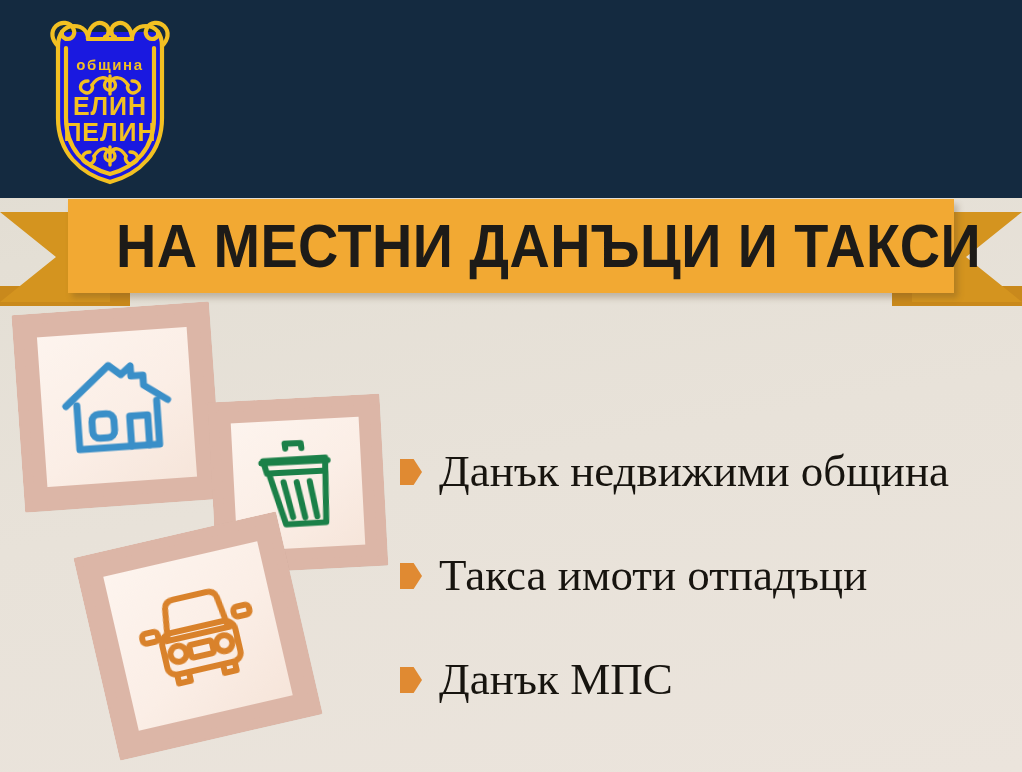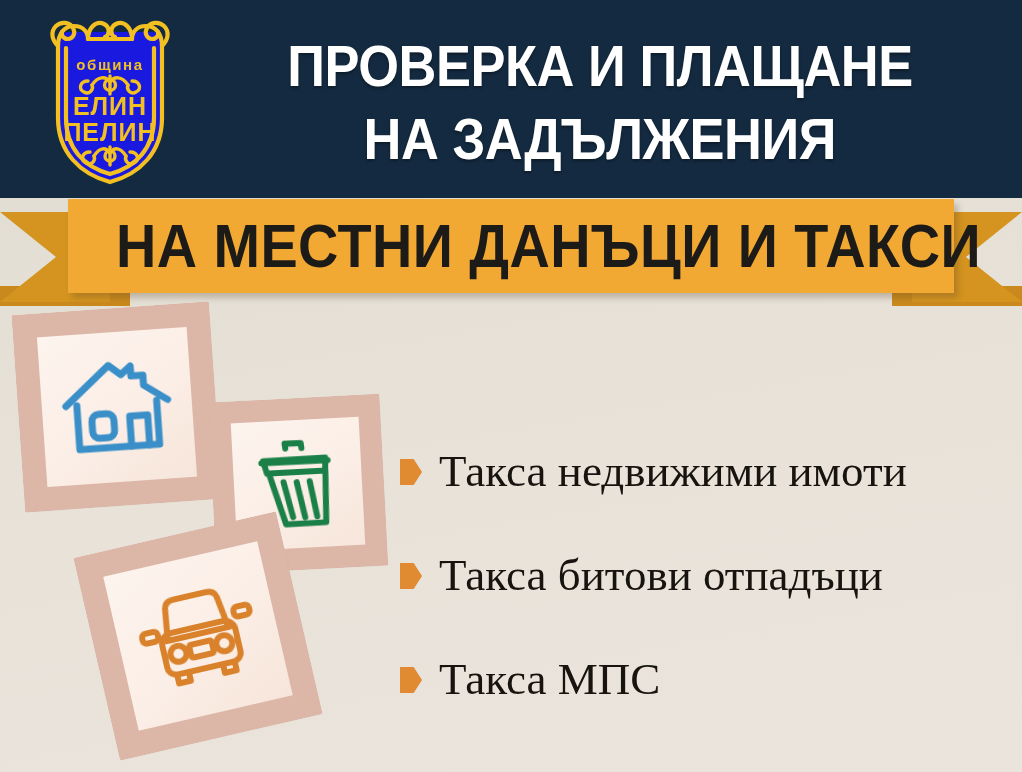--- a/index.html
+++ b/index.html
@@ -258,24 +258,20 @@
         <path d="M74 141 L74 159"></path>
         <circle cx="74" cy="150" r="5"></circle>
       </g>
 
       <text x="74" y="64" text-anchor="middle" fill="#f3c022" font-family="Liberation Sans, sans-serif" font-size="15" font-weight="bold" letter-spacing="1.6">община</text>
       <text x="74" y="109" text-anchor="middle" fill="#f3c022" font-family="Liberation Sans, sans-serif" font-size="25" font-weight="bold" letter-spacing="1">ЕЛИН</text>
       <text x="74" y="135" text-anchor="middle" fill="#f3c022" font-family="Liberation Sans, sans-serif" font-size="25" font-weight="bold" letter-spacing="1">ПЕЛИН</text>
     </svg>
   </div>
 
-  <div class="header-title">
-    <div class="line">ПРОВЕРКА И ПЛАЩАНЕ</div>
-    <div class="line">НА ЗАДЪЛЖЕНИЯ</div>
-  </div>
 
   <div class="ribbon">
     <div class="ribbon-fold left"></div>
     <div class="ribbon-fold right"></div>
     <div class="ribbon-tail left"></div>
     <div class="ribbon-tail right"></div>
     <div class="ribbon-main">
       <div class="ribbon-text">НА МЕСТНИ ДАНЪЦИ И ТАКСИ</div>
     </div>
   </div>
@@ -336,28 +332,28 @@
           </g>
         </svg>
       </span>
     </div>
   </div>
 
   <div class="bullets">
 
     <div class="bullet-row">
       <span class="bullet-marker"></span>
-      <span class="bullet-label">Такса недвижими имоти</span>
+      <span class="bullet-label">Данък недвижими община</span>
     </div>
 
     <div class="bullet-row">
       <span class="bullet-marker"></span>
-      <span class="bullet-label">Такса битови отпадъци</span>
+      <span class="bullet-label">Такса имоти отпадъци</span>
     </div>
 
     <div class="bullet-row">
       <span class="bullet-marker"></span>
-      <span class="bullet-label">Такса МПС</span>
+      <span class="bullet-label">Данък МПС</span>
     </div>
 
   </div>
 
 </div>
 
 </body></html>

